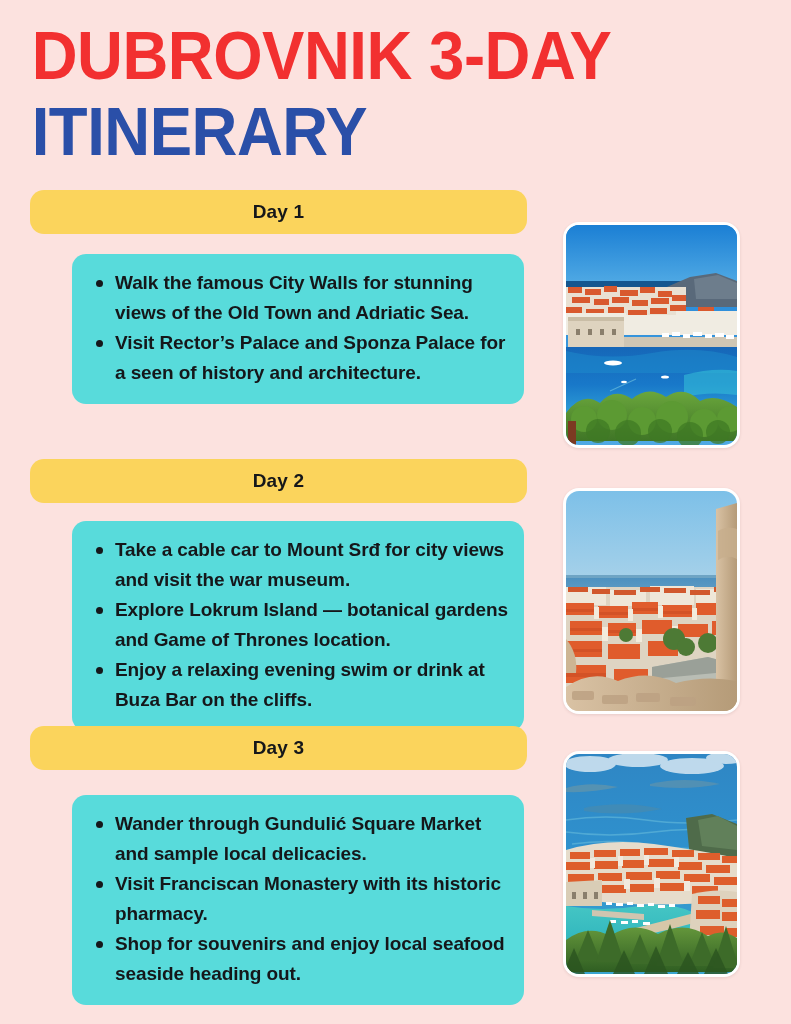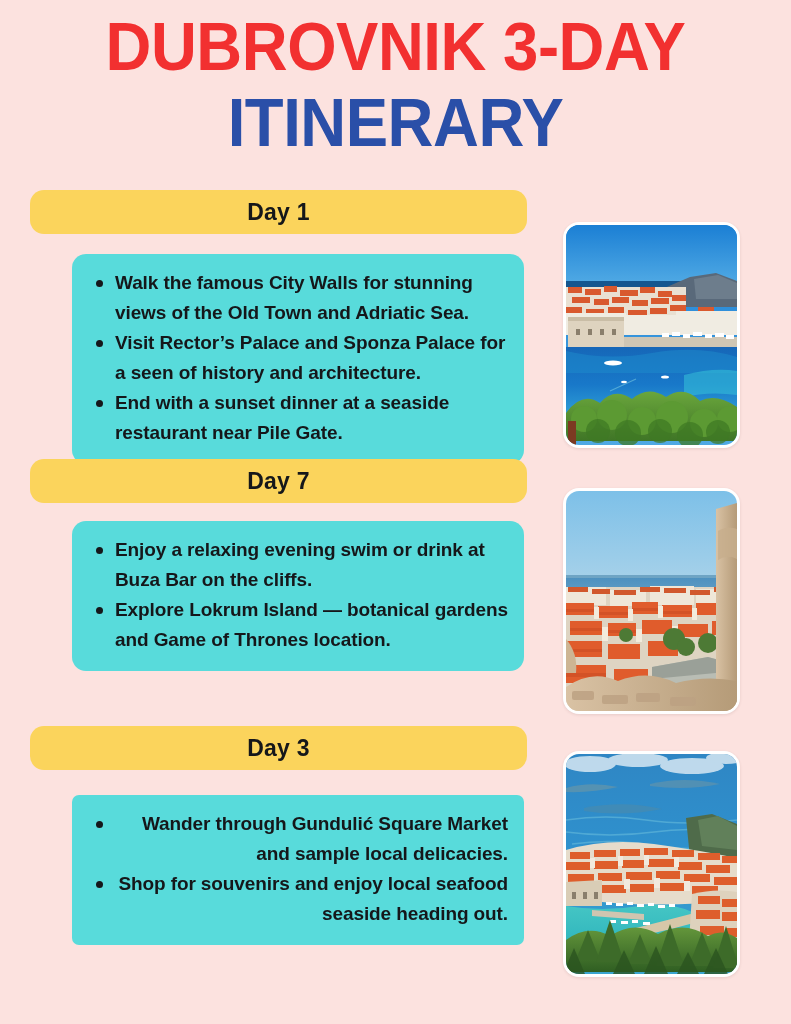--- a/index.html
+++ b/index.html
@@ -10,22 +10,22 @@
     width: 791px;
     height: 1024px;
     background: #fce2df;
     font-family: "Liberation Sans", sans-serif;
     overflow: hidden;
     position: relative;
   }
 
   
   .title-block {
-    padding-top: 12px;
-    text-align: center;
+    padding-top: 21px;
+    text-align: left;
   }
   .title-line {
     font-weight: bold;
     letter-spacing: -0.5px;
     line-height: 1.02;
     font-stretch: condensed;
     transform: scaleX(0.92);
   }
   .title-line-1 {
     color: #f23030;
@@ -65,21 +65,21 @@
   .day-header {
     background: #fbd45c;
     border-radius: 14px;
     height: 44px;
     display: flex;
     align-items: center;
     justify-content: center;
     width: 497px;
   }
   .day-header-label {
-    font-size: 23px;
+    font-size: 19px;
     font-weight: bold;
     color: #15171a;
     letter-spacing: 0.2px;
   }
   .day-card {
     margin-left: 42px;
     width: 452px;
     background: #58dbdb;
     border-radius: 14px;
     box-sizing: border-box;
@@ -106,24 +106,24 @@
     top: 12px;
     width: 7px;
     height: 7px;
     border-radius: 50%;
     background: #15171a;
   }
 
   
   .sec-1 { position: absolute; top: 0; }
   .sec-2 { position: absolute; top: 269px; }
-  .sec-3 { position: absolute; top: 536px; text-align: right; }
+  .sec-3 { position: absolute; top: 536px; }
   .sec-1 .day-card { margin-top: 20px; }
   .sec-2 .day-card { margin-top: 18px; }
-  .sec-3 .day-card { margin-top: 25px; border-radius: 7px; }
+  .sec-3 .day-card { margin-top: 25px; }
 
   
   .photo-frame {
     width: 177px;
     height: 226px;
     border-radius: 16px;
     background: #ffffff;
     padding: 3px;
     box-sizing: border-box;
     box-shadow: 0 1px 3px rgba(80,40,40,0.12);
@@ -161,44 +161,45 @@
   <div class="col-left">
 
     <div class="day-section sec-1">
       <div class="day-header">
         <span class="day-header-label">Day 1</span>
       </div>
       <div class="day-card">
         <ul class="bullets">
           <li>Walk the famous City Walls for stunning views of the Old Town and Adriatic Sea.</li>
           <li>Visit Rector’s Palace and Sponza Palace for a seen of history and architecture.</li>
-          <li>End with a sunset dinner at a seaside restaurant near Pile Gate.</li>
         </ul>
       </div>
     </div>
 
     <div class="day-section sec-2">
       <div class="day-header">
-        <span class="day-header-label">Day 7</span>
+        <span class="day-header-label">Day 2</span>
       </div>
       <div class="day-card">
         <ul class="bullets">
+          <li>Take a cable car to Mount Srđ for city views and visit the war museum.</li>
+          <li>Explore Lokrum Island — botanical gardens and Game of Thrones location.</li>
           <li>Enjoy a relaxing evening swim or drink at Buza Bar on the cliffs.</li>
-          <li>Explore Lokrum Island — botanical gardens and Game of Thrones location.</li>
         </ul>
       </div>
     </div>
 
     <div class="day-section sec-3">
       <div class="day-header">
         <span class="day-header-label">Day 3</span>
       </div>
       <div class="day-card">
         <ul class="bullets">
           <li>Wander through Gundulić Square Market and sample local delicacies.</li>
+          <li>Visit Franciscan Monastery with its historic pharmacy.</li>
           <li>Shop for souvenirs and enjoy local seafood seaside heading out.</li>
         </ul>
       </div>
     </div>
 
   </div>
 
   <div class="col-right">
 
     <div class="photo-frame">

